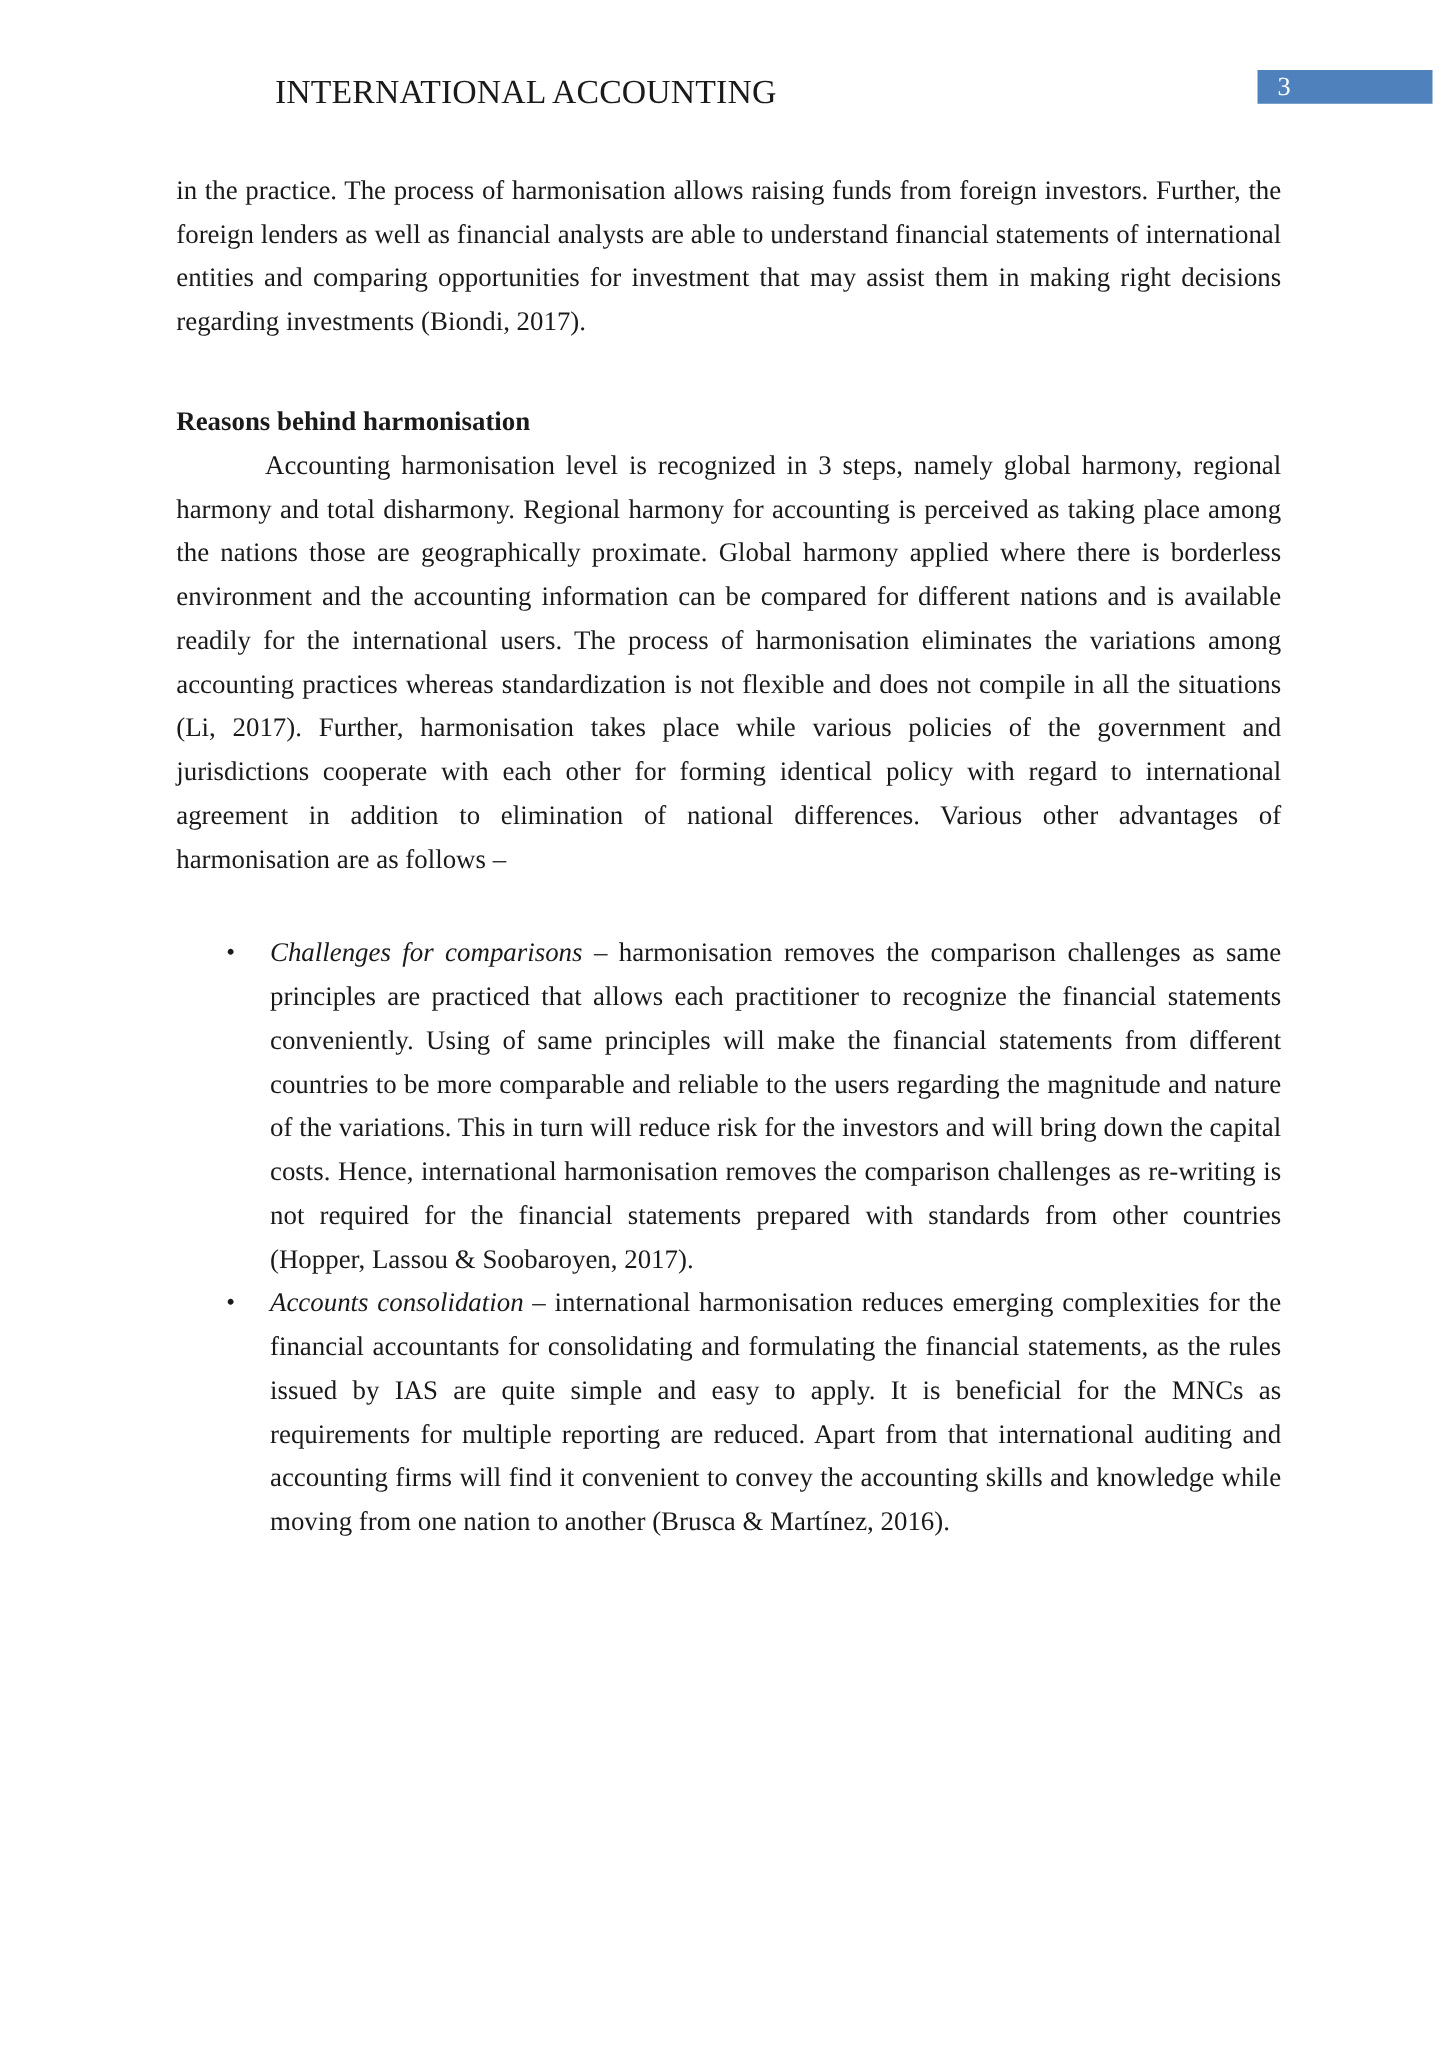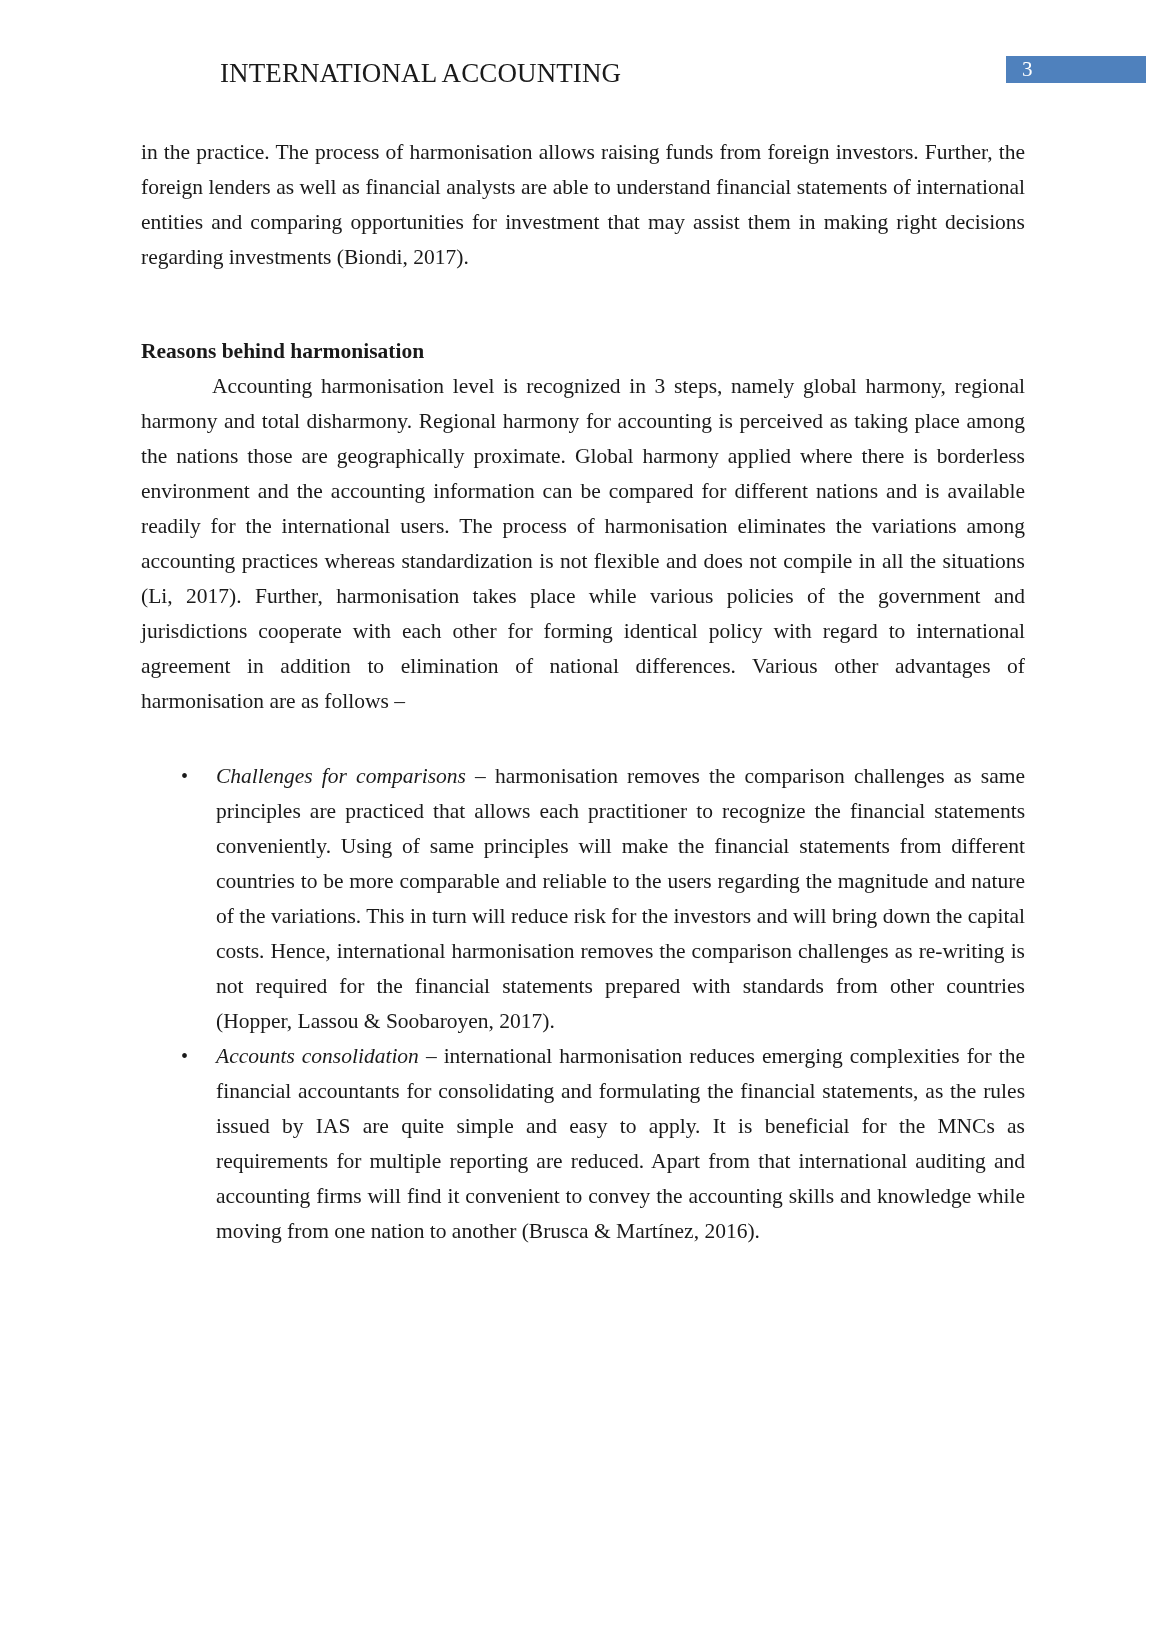--- a/index.html
+++ b/index.html
@@ -3,21 +3,21 @@
   <meta charset="utf-8">
   <style>
     html, body { margin: 0; padding: 0; background: #ffffff; }
     body { width: 1158px; height: 1638px; position: relative; overflow: hidden;
       font-family: "Liberation Serif", "DejaVu Serif", serif; color: #1a1a1a; }
     .header-title { position: absolute; left: 172px; top: 58px; font-size: 27px; letter-spacing: 0.1px; margin-left: 48px; }
     .page-badge { position: absolute; left: 1006px; top: 56px; width: 140px; height: 27px;
       background: #4f81bd; color: #ffffff; font-size: 21px; line-height: 27px; padding-left: 16px; box-sizing: border-box; }
     .content { position: absolute; left: 141px; top: 135px; width: 884px; font-size: 21.5px; line-height: 35px; }
     p { margin: 0; text-align: justify; }
-    .heading { font-weight: bold; margin-top: 59px; }
+    .heading { font-weight: bold; margin-top: 45px; }
     .indent { text-indent: 71px; }
     ul { list-style: none; margin: 40px 0 0 0; padding: 0; }
     li { position: relative; padding-left: 75px; text-align: justify; }
     .bullet { position: absolute; left: 40px; top: 0; font-size: 20px; }
     em { }
   </style>
 </head>
 <body>
 
 <div>

